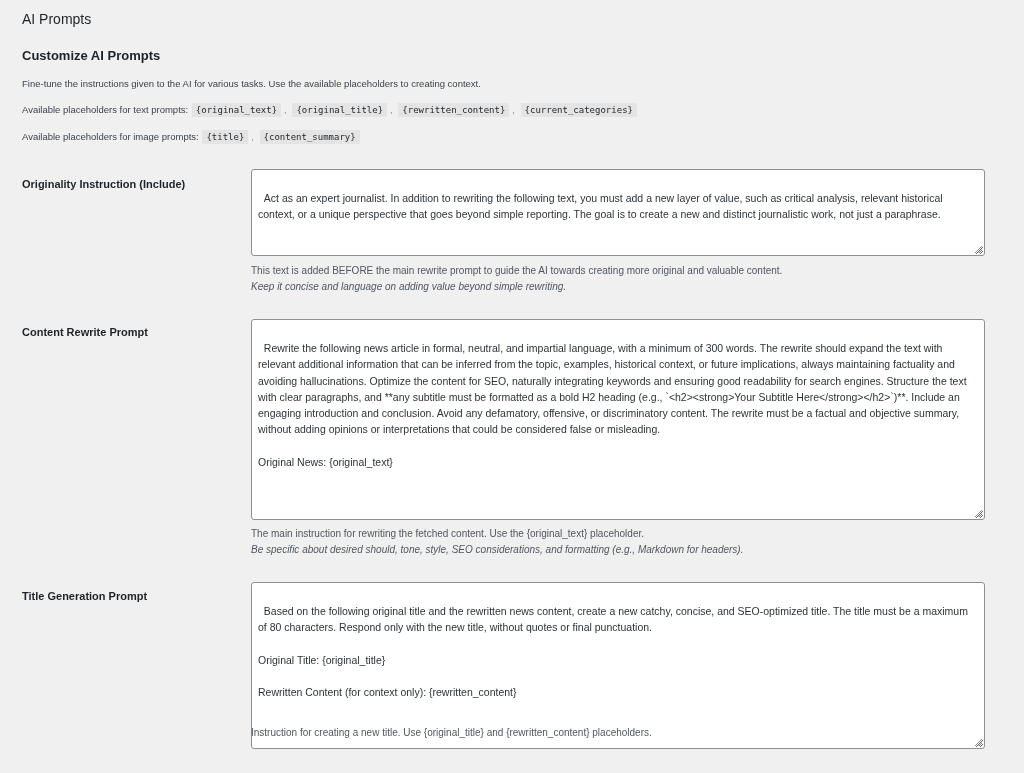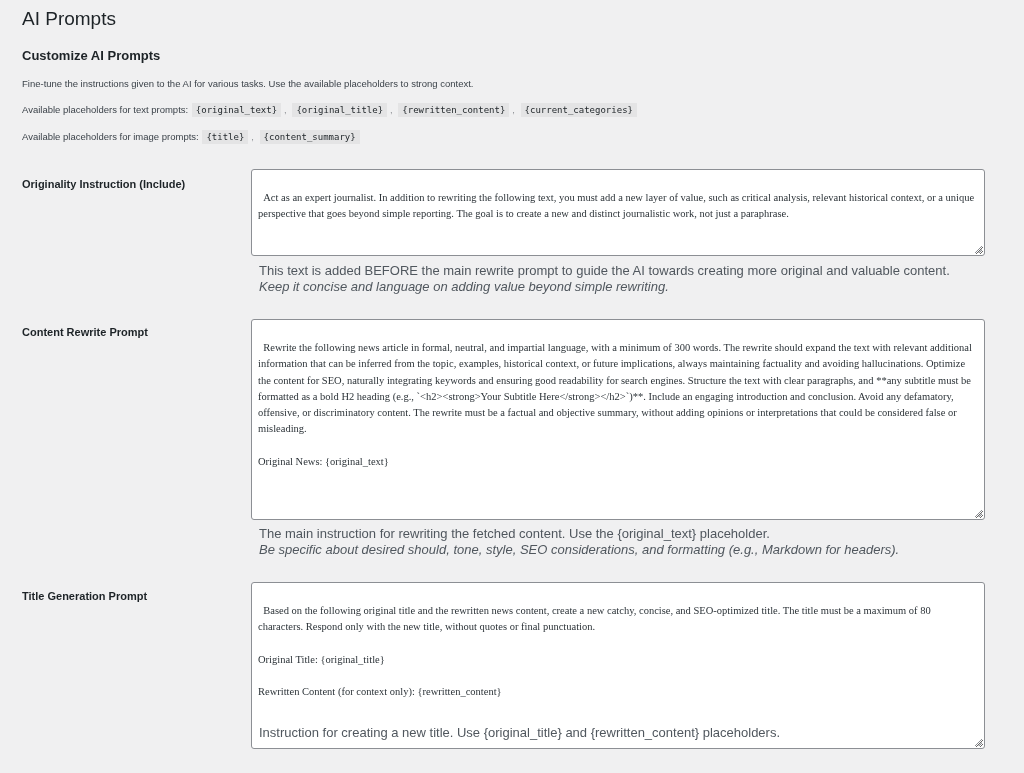--- a/index.html
+++ b/index.html
@@ -2,51 +2,51 @@
 <html><head>
 <meta charset="utf-8">
 <style>
   html, body { margin:0; padding:0; }
   body {
     width:1024px; height:773px; overflow:hidden;
     background:#f0f0f1; color:#1d2327;
     font-family:"Liberation Sans", sans-serif; font-size:11px;
   }
   .wrap { padding:0 22px; position:relative; }
-  h1 { font-size:19px; font-weight:400; margin:0; padding-top:8px; height:30px; line-height:22px; color:#1d2327; }
+  h1 { font-size:14px; font-weight:400; margin:0; padding-top:8px; height:30px; line-height:22px; color:#1d2327; }
   h2 { font-size:13px; font-weight:700; margin:0; position:absolute; top:48px; left:22px;text-align:center; }
   .p { position:absolute; left:22px; font-size:9.5px; color:#3c434a; }
   code {
     font-family:"DejaVu Sans Mono", monospace; font-size:9px;
     background:#e4e4e5; padding:2px 4px; margin:0 1px; color:#1d2327;
   }
   .sep { color:#8c8f94; margin:0 2px; }
   .label { position:absolute; left:22px; font-weight:700; font-size:11px; color:#1d2327; }
   .ta {
     position:absolute; left:251px; width:734px;
     background:#fff; border:1px solid #8c8f94; border-radius:3px;
     box-sizing:border-box; padding:4px 6px;
-    font-family:Liberation Serif, serif; font-size:10.5px; line-height:16.2px;
+    font-family:Liberation Sans, sans-serif; font-size:10.5px; line-height:16.2px;
     color:#2c3338; white-space:pre-wrap; resize:vertical; overflow:hidden;
   }
   .grip {
     position:absolute; right:2px; bottom:2px; width:7px; height:7px;
     background:linear-gradient(135deg, transparent 45%, #8c8f94 46%, #8c8f94 54%, transparent 55%, transparent 70%, #8c8f94 71%, #8c8f94 79%, transparent 80%);
   }
-  .desc { position:absolute; left:251px; font-size:13px; color:#50575e; line-height:16px;margin-left:8px; }
+  .desc { position:absolute; left:251px; font-size:10px; color:#50575e; line-height:16px; }
   .desc .i { font-style:italic; }
 </style>
 </head>
 <body>
 
 <div class="wrap">
   <h1>AI Prompts</h1>
   <h2>Customize AI Prompts</h2>
 
-  <div class="p" style="top:78px">Fine-tune the instructions given to the AI for various tasks. Use the available placeholders to strong context.</div>
+  <div class="p" style="top:78px">Fine-tune the instructions given to the AI for various tasks. Use the available placeholders to creating context.</div>
 
   <div class="p" style="top:131px">
     <span>Available placeholders for image prompts:</span>
     <code>{title}</code><span class="sep">,</span>
     <code>{content_summary}</code>
   </div>
 
   <div class="p" style="top:104px">
     <span>Available placeholders for text prompts:</span>
     <code>{original_text}</code><span class="sep">,</span>

